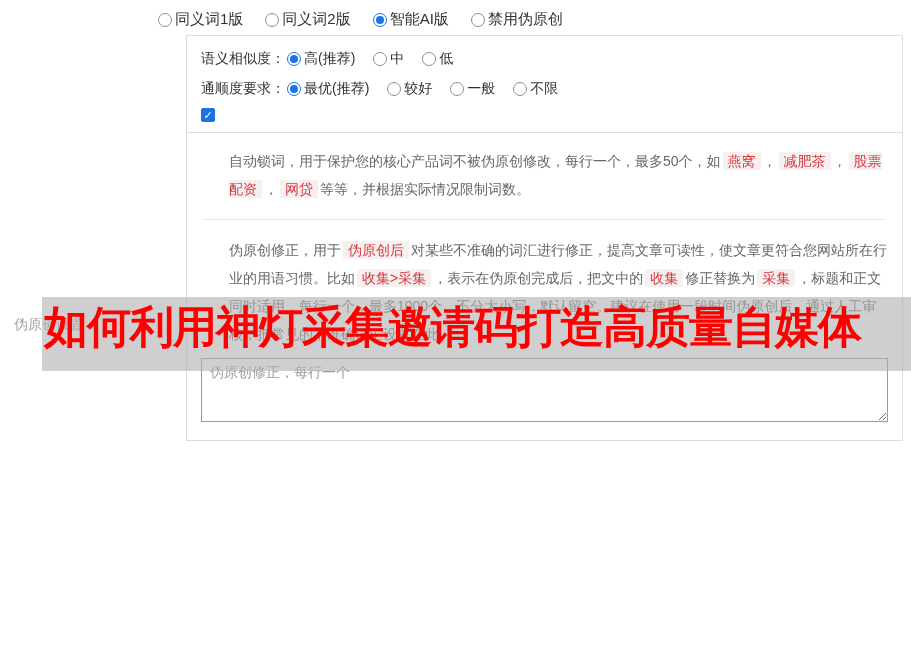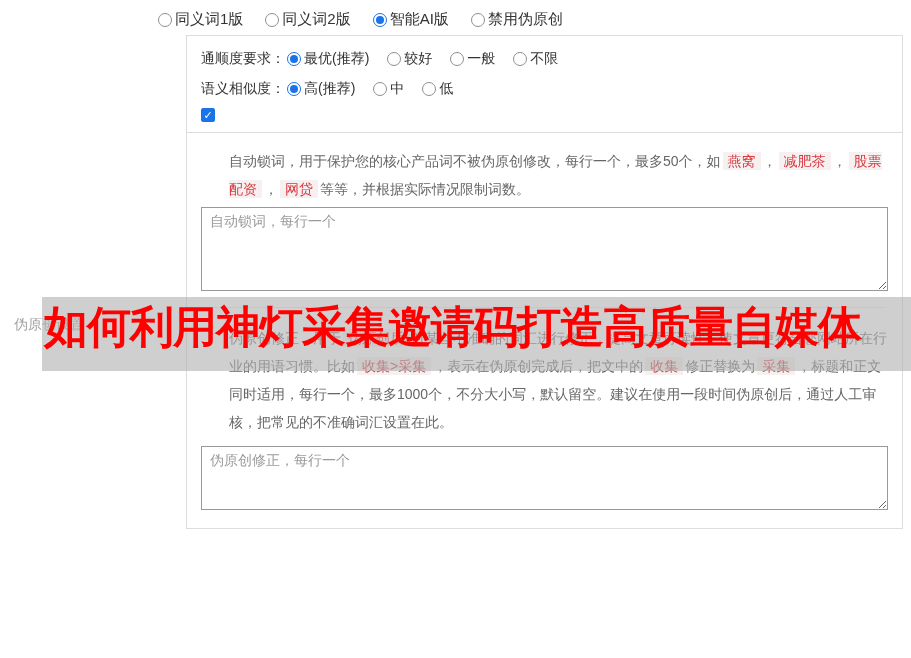--- a/index.html
+++ b/index.html
@@ -73,56 +73,55 @@
       <label class="radio-item">
         <span class="radio-circle"></span>
         <span>禁用伪原创</span>
       </label>
     </div>
 
   <div class="panel">
 
     <div class="panel-section-a">
       <div class="option-row">
+        <span class="row-label">语义相似度：</span>
+        <span><label class="radio-item">
+              <span class="radio-circle checked"></span>
+              <span>高(推荐)</span>
+            </label><label class="radio-item">
+              <span class="radio-circle"></span>
+              <span>中</span>
+            </label><label class="radio-item">
+              <span class="radio-circle"></span>
+              <span>低</span>
+            </label></span>
+      </div>
+      <div class="option-row">
         <span class="row-label">通顺度要求：</span>
         <span><label class="radio-item">
               <span class="radio-circle checked"></span>
               <span>最优(推荐)</span>
             </label><label class="radio-item">
               <span class="radio-circle"></span>
               <span>较好</span>
             </label><label class="radio-item">
               <span class="radio-circle"></span>
               <span>一般</span>
             </label><label class="radio-item">
               <span class="radio-circle"></span>
               <span>不限</span>
             </label></span>
       </div>
-      <div class="option-row">
-        <span class="row-label">语义相似度：</span>
-        <span><label class="radio-item">
-              <span class="radio-circle checked"></span>
-              <span>高(推荐)</span>
-            </label><label class="radio-item">
-              <span class="radio-circle"></span>
-              <span>中</span>
-            </label><label class="radio-item">
-              <span class="radio-circle"></span>
-              <span>低</span>
-            </label></span>
-      </div>
       <label class="checkbox-row">
         <span class="checkbox-box checked">✓</span>
       </label>
     </div>
 
     <div class="panel-section-b">
       <div class="desc-b"><span class="seg-normal">自动锁词，用于保护您的核心产品词不被伪原创修改，每行一个，最多50个，如</span><span class="seg-keyword">燕窝</span><span class="seg-normal">，</span><span class="seg-keyword">减肥茶</span><span class="seg-normal">，</span><span class="seg-keyword">股票配资</span><span class="seg-normal">，</span><span class="seg-keyword">网贷</span><span class="seg-normal">等等，并根据实际情况限制词数。</span></div>
-      <textarea class="panel-textarea" placeholder="自动锁词，每行一个" style=""></textarea>
 
       <hr class="inner-divider">
 
       <div class="desc-b"><span class="seg-normal">伪原创修正，用于</span><span class="seg-keyword">伪原创后</span><span class="seg-normal">对某些不准确的词汇进行修正，提高文章可读性，使文章更符合您网站所在行业的用语习惯。比如</span><span class="seg-keyword">收集&gt;采集</span><span class="seg-normal">，表示在伪原创完成后，把文中的</span><span class="seg-keyword">收集</span><span class="seg-normal">修正替换为</span><span class="seg-keyword">采集</span><span class="seg-normal">，标题和正文同时适用，每行一个，最多1000个，不分大小写，默认留空。建议在使用一段时间伪原创后，通过人工审核，把常见的不准确词汇设置在此。</span></div>
       <textarea class="panel-textarea second" placeholder="伪原创修正，每行一个" style=""></textarea>
     </div>
 
   </div>
 
   <div class="watermark-band"></div>

